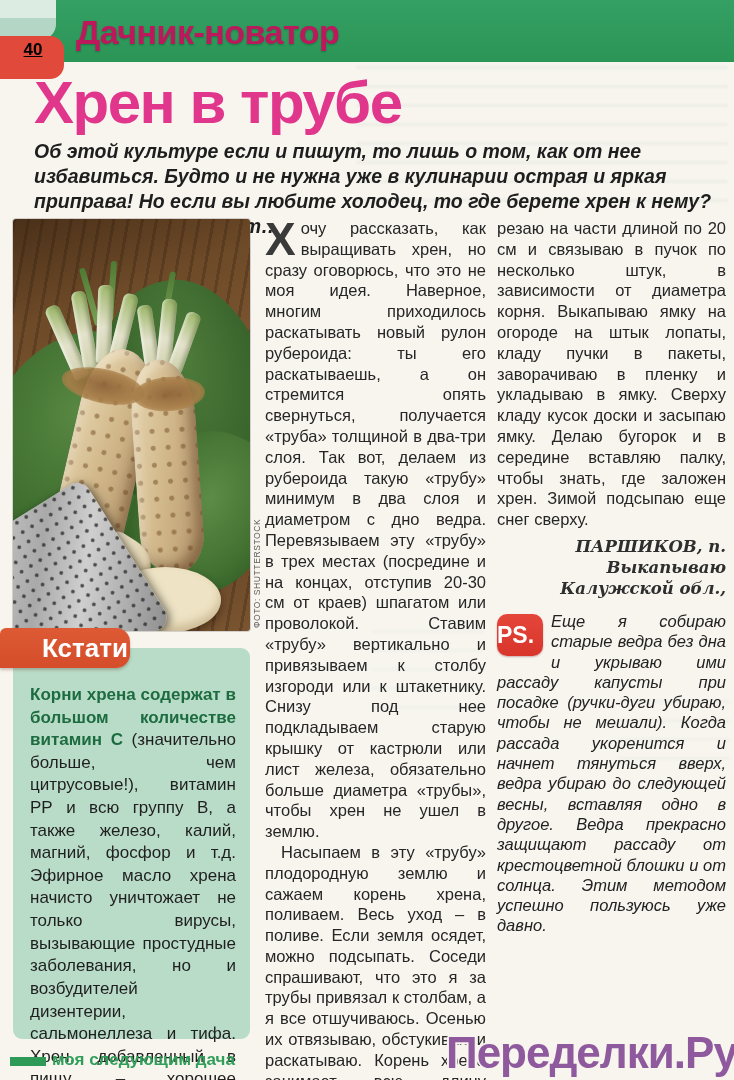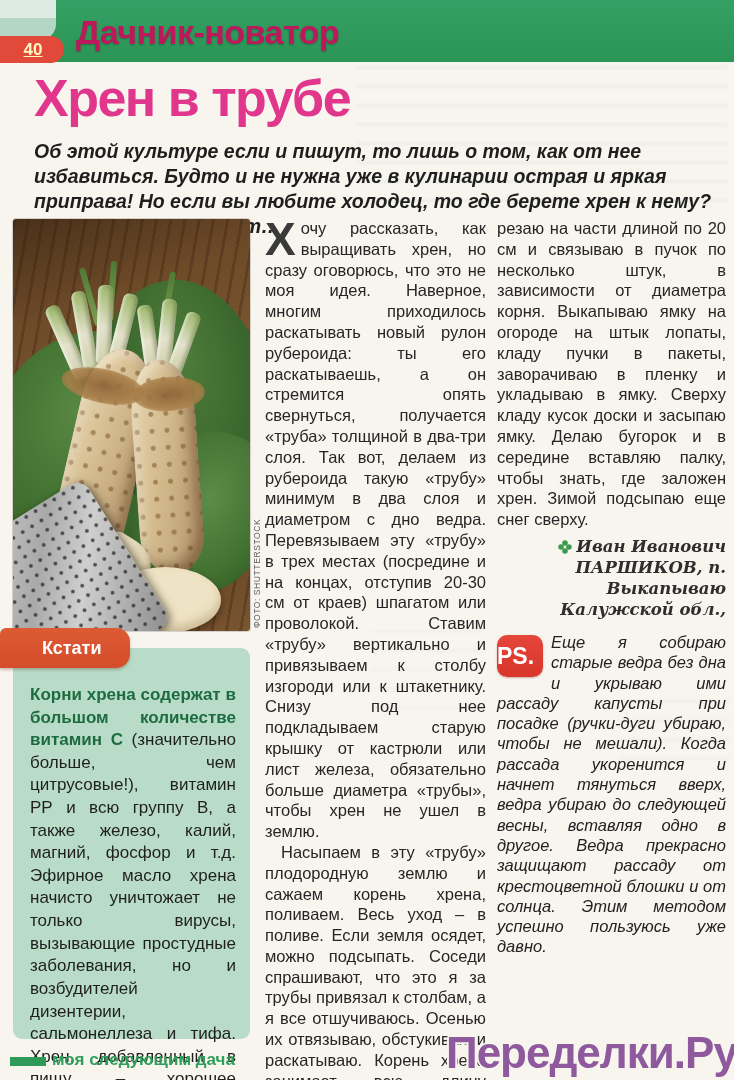--- a/index.html
+++ b/index.html
@@ -8,27 +8,27 @@
     background:#f8f5ef;
     font-family:"Liberation Sans", sans-serif;
     -webkit-font-smoothing:antialiased;
   }
   .abs{position:absolute;}
 
   
   .header-bar{left:0;top:0;width:734px;height:62px;background:linear-gradient(180deg,#34a063 0%,#2b9556 100%);}
   .corner-tab{left:0;top:0;width:56px;height:40px;border-radius:0 0 16px 0;
     background:linear-gradient(180deg,#dcece3 0 45%,#b4d7c5 45% 100%);}
-  .page-badge{left:0;top:36px;height:27px;min-width:64px;background:#e1493a;border-radius:0 14px 14px 0;
-    color:#fef9c3;font-weight:bold;font-size:17px;line-height:27px;text-align:center;padding:0 14px 0 16px;box-sizing:border-box;text-decoration:underline;}
+  .page-badge{left:0;top:36px;height:43px;min-width:64px;background:#e1493a;border-radius:0 14px 14px 0;
+    color:#000000;font-weight:bold;font-size:17px;line-height:27px;text-align:center;padding:0 14px 0 16px;box-sizing:border-box;text-decoration:underline;}
   .section-title{left:76px;top:13px;color:#be185d;font-weight:bold;font-size:34px;letter-spacing:-0.5px;
     text-shadow:0 1px 2px rgba(0,60,30,.35);}
 
   
-  .article-title{left:34px;top:68px;color:#e0378d;font-weight:bold;font-size:52px;letter-spacing:-1.5px;}
+  .article-title{left:34px;top:68px;color:#e0378d;font-weight:bold;font-size:60px;letter-spacing:-1.5px;}
   .article-lead{left:34px;top:139px;width:692px;color:#1e1e1e;font-weight:bold;font-style:italic;
     font-size:19.5px;line-height:1.28;}
 
   
   .ghost{position:absolute;filter:blur(1.3px);opacity:.8;pointer-events:none;
     background:repeating-linear-gradient(180deg, rgba(115,155,135,.10) 0 3px, rgba(115,155,135,0) 3px 19px);}
   .ghost.g1{left:356px;top:66px;width:372px;height:138px;}
   .ghost.g2{left:618px;top:700px;width:112px;height:62px;opacity:.55;}
   .ghost.g3{left:372px;top:630px;width:112px;height:86px;opacity:.45;}
 
@@ -92,21 +92,21 @@
     background-size:11px 11px,100% 100%;
     box-shadow:2px 3px 8px rgba(0,0,0,.5);}
   .grater-handle{position:absolute;left:96px;top:424px;width:110px;height:11px;transform:rotate(14deg);
     background:linear-gradient(180deg,#e2e2e2,#909090);border-radius:6px;box-shadow:1px 2px 4px rgba(0,0,0,.5);}
   .photo-credit{left:252px;top:432px;height:196px;color:#5c5c5c;font-size:8.5px;letter-spacing:.6px;
     writing-mode:vertical-rl;transform:rotate(180deg);}
 
   
   .kstati-box{left:13px;top:648px;width:237px;height:391px;background:#b9dcc8;border-radius:9px;}
   .kstati-tab{left:0;top:628px;width:130px;height:40px;background:linear-gradient(180deg,#dd5a35,#d54d2a);
-    border-radius:6px 14px 14px 0;color:#fff;font-weight:bold;font-size:18px;line-height:40px;
+    border-radius:6px 14px 14px 0;color:#fff;font-weight:bold;font-size:26px;line-height:40px;
     padding-left:42px;box-sizing:border-box;box-shadow:0 2px 3px rgba(60,20,5,.25);}
   .kstati-text{left:30px;top:684px;width:206px;font-size:17px;line-height:1.33;color:#1f1f1f;text-align:justify;}
   .kstati-text b{color:#1d6c40;}
 
   
   .col{font-size:16.5px;line-height:20.8px;color:#262626;text-align:justify;}
   .col-mid{left:265px;top:218px;width:221px;}
   .col-right{left:497px;top:218px;width:229px;}
   .col p{margin:0;}
   .col p.indent{text-indent:16px;}
@@ -177,28 +177,20 @@
 </div>
 
 <div class="abs col col-mid">
   <p><span class="dropcap">Х</span><span>очу рассказать, как выращивать хрен, но сразу оговорюсь, что это не моя идея. Наверное, многим приходилось раскатывать новый рулон рубероида: ты его раскатываешь, а он стремится опять свернуться, получается «труба» толщиной в два-три слоя. Так вот, делаем из рубероида такую «трубу» минимум в два слоя и диаметром с дно ведра. Перевязываем эту «трубу» в трех местах (посредине и на концах, отступив 20-30 см от краев) шпагатом или проволокой. Ставим «трубу» вертикально и привязываем к столбу изгороди или к штакетнику. Снизу под нее подкладываем старую крышку от кастрюли или лист железа, обязательно больше диаметра «трубы», чтобы хрен не ушел в землю.</span></p>
   <p class="indent">Насыпаем в эту «трубу» плодородную землю и сажаем корень хрена, поливаем. Весь уход – в поливе. Если земля осядет, можно подсыпать. Соседи спрашивают, что это я за трубы привязал к столбам, а я все отшучиваюсь. Осенью их отвязываю, обстукиваю и раскатываю. Корень хрена занимает всю длину «трубы»! Чищу его над листом шифера, чтобы корешки не попали на грядки. А храню корни хрена следующим образом. Раз-</p>
 </div>
 
 <div class="abs col col-right">
   <p>резаю на части длиной по 20 см и связываю в пучок по несколько штук, в зависимости от диаметра корня. Выкапываю ямку на огороде на штык лопаты, кладу пучки в пакеты, заворачиваю в пленку и укладываю в ямку. Сверху кладу кусок доски и засыпаю ямку. Делаю бугорок и в середине вставляю палку, чтобы знать, где заложен хрен. Зимой подсыпаю еще снег сверху.</p>
   <div class="author">
-    <div><svg class="clover" viewBox="0 0 16 16">
-          <g fill="#3a9a4e">
-            <circle cx="8" cy="3.5" r="3.2"></circle>
-            <circle cx="8" cy="12.5" r="3.2"></circle>
-            <circle cx="3.5" cy="8" r="3.2"></circle>
-            <circle cx="12.5" cy="8" r="3.2"></circle>
-          </g>
-        </svg><span>Иван Иванович</span></div>
     <div>ПАРШИКОВ, п. Выкапываю</div>
     <div>Калужской обл.,</div>
   </div>
   <div class="ps">
     <span class="ps-badge">PS.</span><span>Еще я собираю старые ведра без дна и укрываю ими рассаду капусты при посадке (ручки-дуги убираю, чтобы не мешали). Когда рассада укоренится и начнет тянуться вверх, ведра убираю до следующей весны, вставляя одно в другое. Ведра прекрасно защищают рассаду от крестоцветной блошки и от солнца. Этим методом успешно пользуюсь уже давно.</span>
   </div>
 </div>
 
 <div class="abs footer-dash"></div>
 <div class="abs footer-name">моя следующим дача</div>

